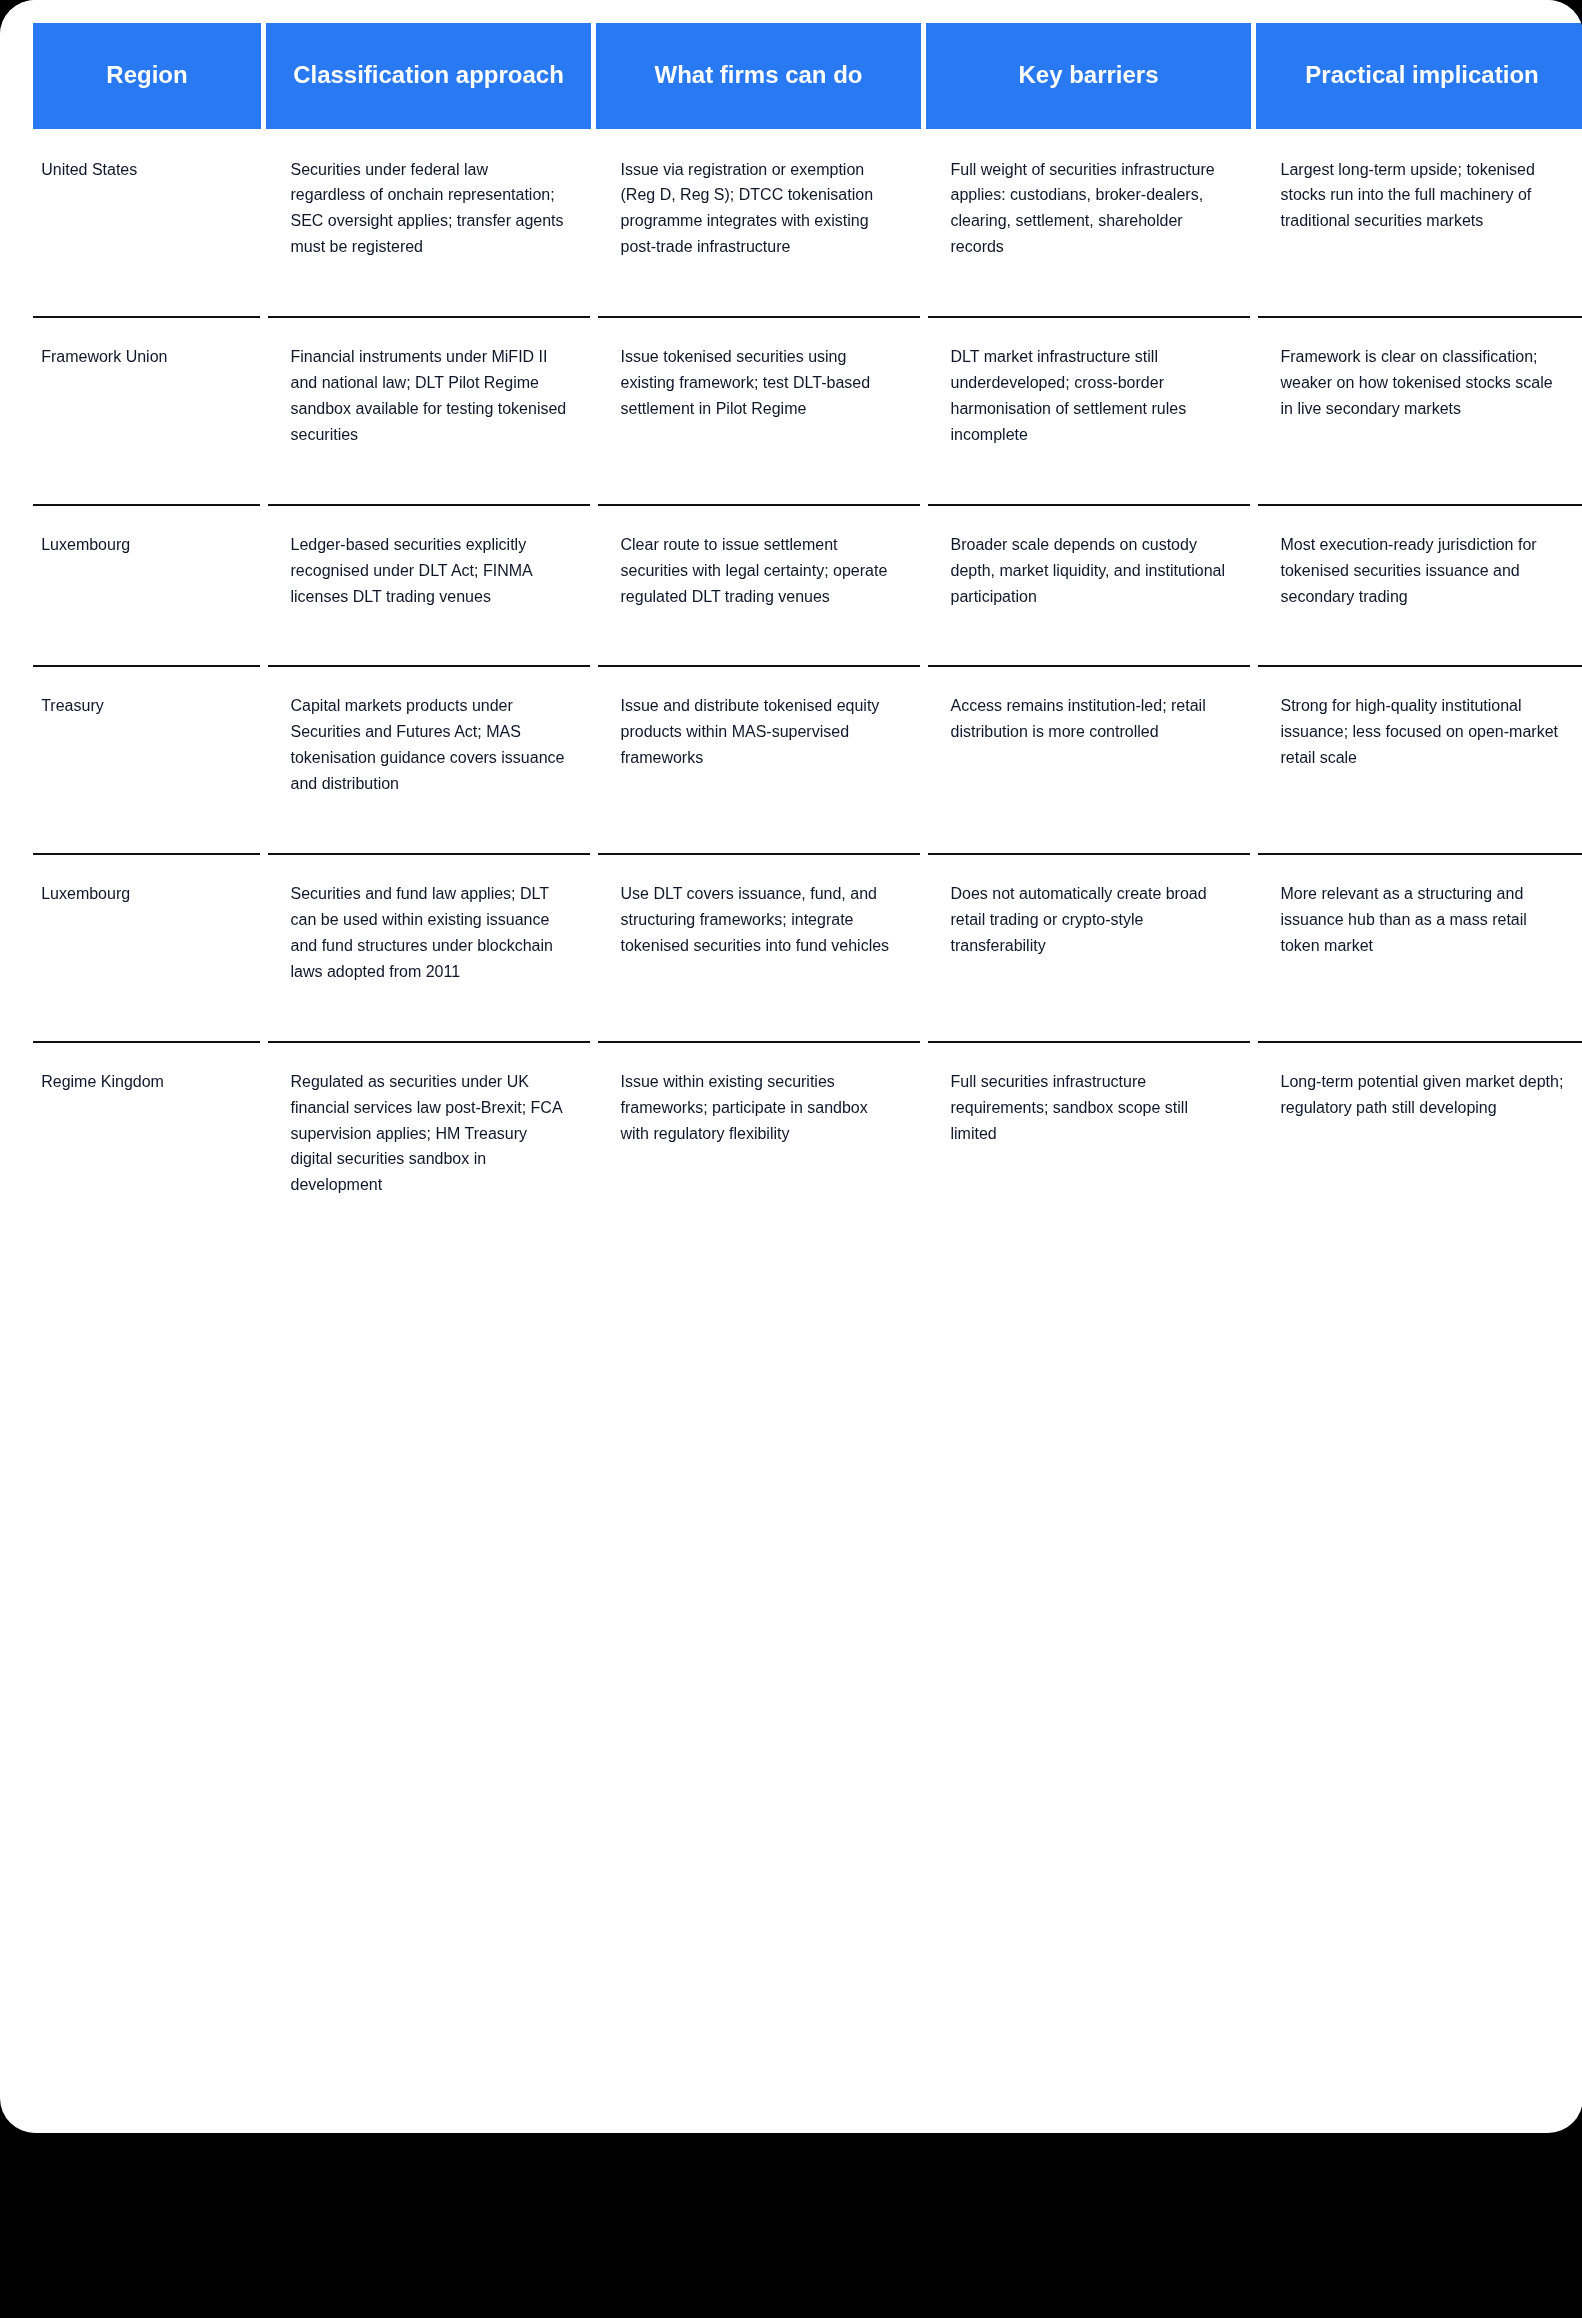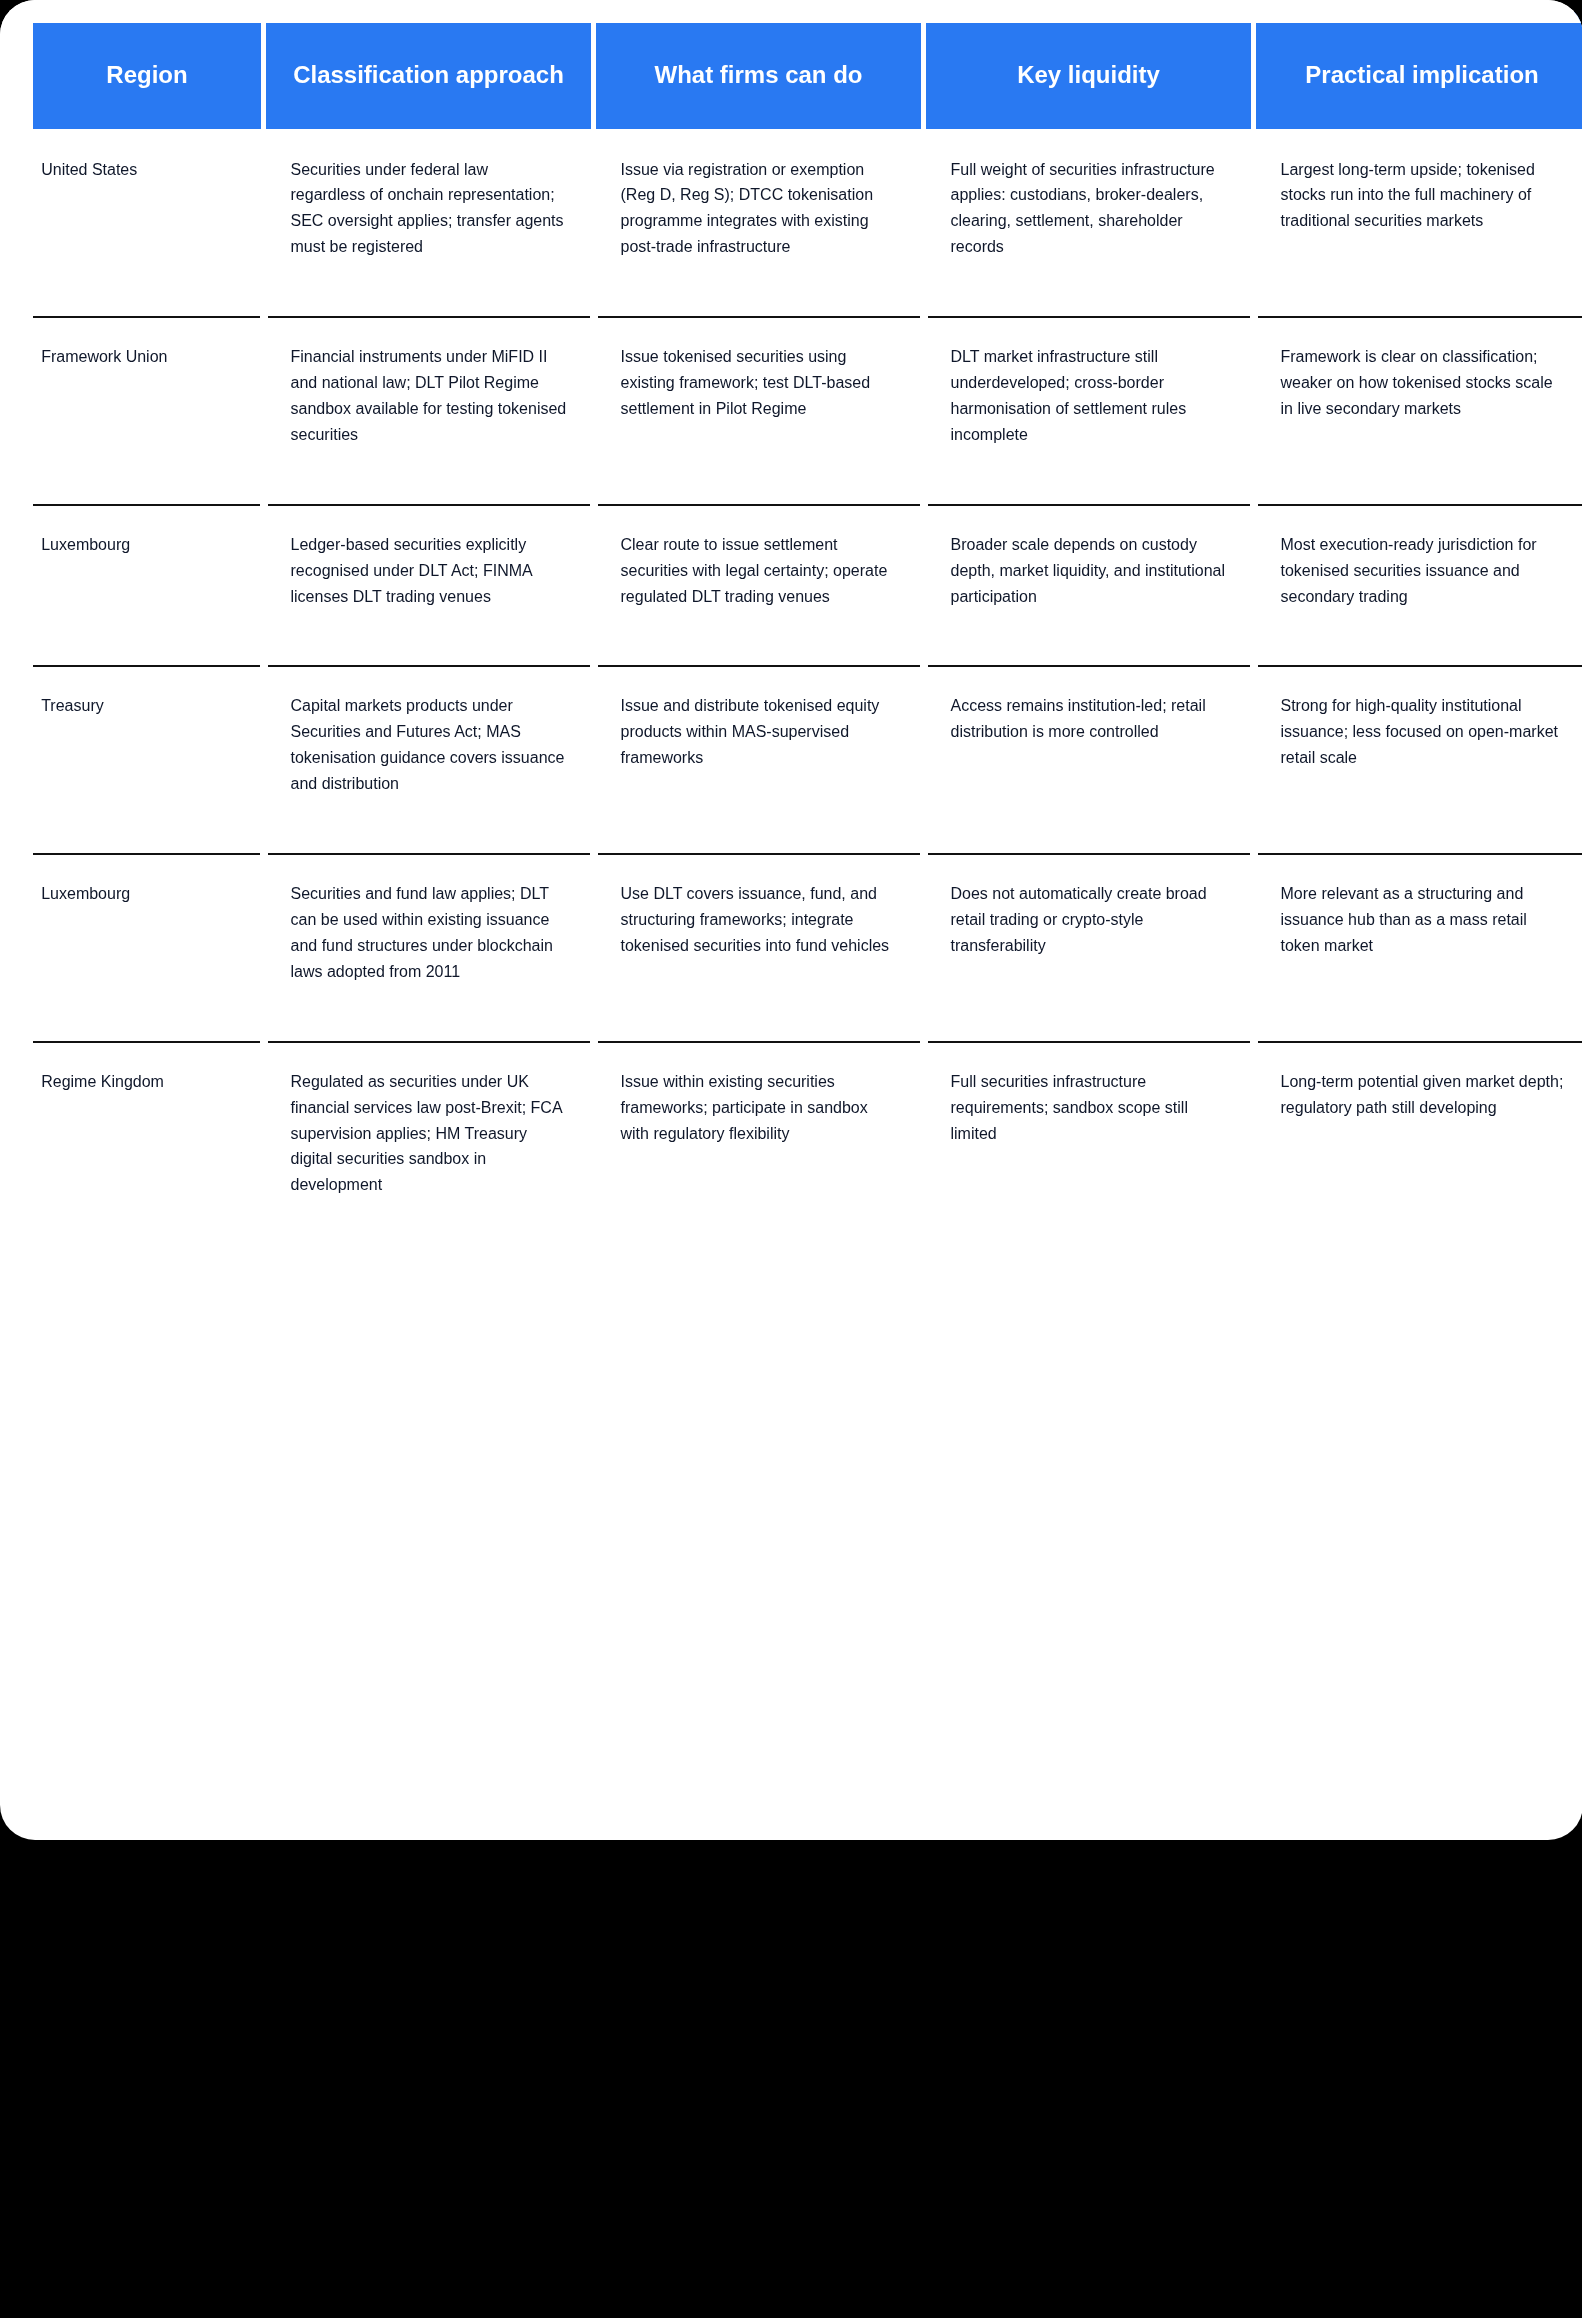--- a/index.html
+++ b/index.html
@@ -12,21 +12,21 @@
     height: 2319px;
     font-family: "Liberation Sans", sans-serif;
     overflow: hidden;
   }
 
   #card {
     position: absolute;
     left: 0;
     top: 0;
     width: 1583px;
-    height: 1840px;
+    height: 2133px;
     background: #ffffff;
     border-radius: 35px;
     overflow: hidden;
     box-sizing: border-box;
   }
 
   #table {
     width: 100%;
     border-collapse: collapse;
     table-layout: fixed;
@@ -95,21 +95,21 @@
         <col class="c1">
         <col class="c2">
         <col class="c3">
         <col class="c4">
     </colgroup>
     <thead>
       <tr>
         <th class="first">Region</th>
         <th>Classification approach</th>
         <th>What firms can do</th>
-        <th>Key liquidity</th>
+        <th>Key barriers</th>
         <th class="last">Practical implication</th>
       </tr>
     </thead>
     <tbody>
       <tr>
         <td class="first region">United States</td>
         <td>Securities under federal law regardless of onchain representation; SEC oversight applies; transfer agents must be registered</td>
         <td>Issue via registration or exemption (Reg D, Reg S); DTCC tokenisation programme integrates with existing post-trade infrastructure</td>
         <td>Full weight of securities infrastructure applies: custodians, broker-dealers, clearing, settlement, shareholder records</td>
         <td class="last">Largest long-term upside; tokenised stocks run into the full machinery of traditional securities markets</td>

